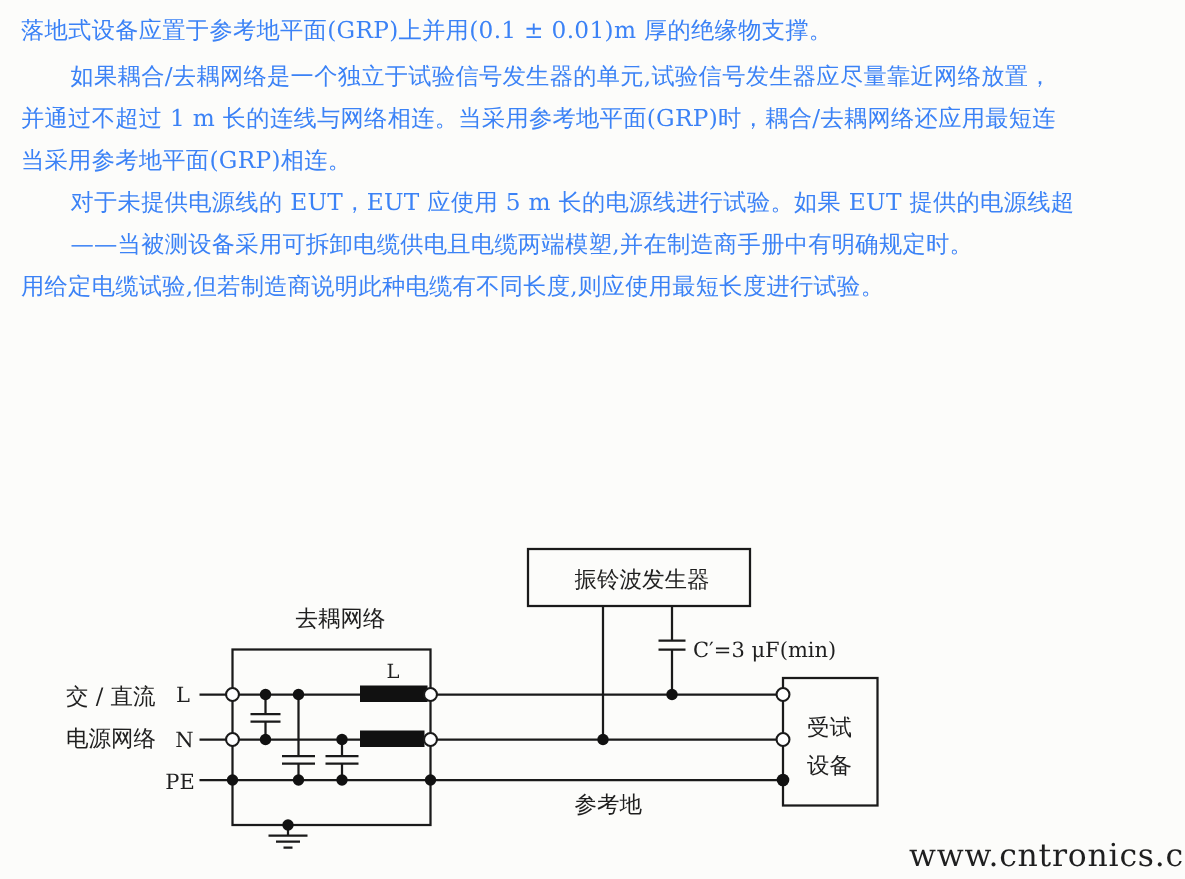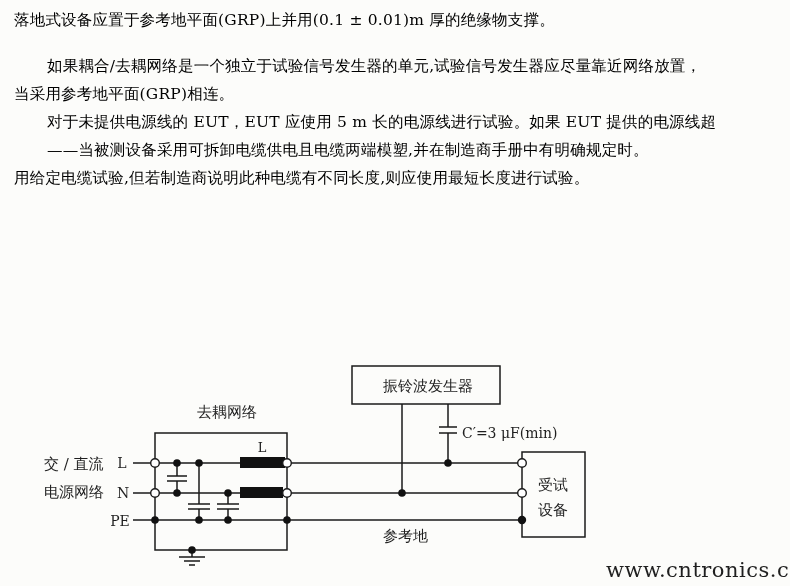--- a/index.html
+++ b/index.html
@@ -6,50 +6,51 @@
   body{
     width:790px;height:586px;
     background:#fcfcfa;
     position:relative;
     overflow:hidden;
     font-family:"DejaVu Serif","Liberation Serif",serif;
   }
   .page{position:absolute;inset:0;}
   .textblock{
     position:absolute;left:14px;top:6px;width:768px;
-    color:#000000;
+    color:#3b82f6;
   }
   .line{
     white-space:nowrap;
     font-size:15.5px;
     line-height:28px;
     letter-spacing:0.2px;
   }
   .indent{text-indent:33px;}
-  .gap{margin-top:18px;}
+  .gap{margin-top:3px;}
   .diagram{
     position:absolute;left:0;top:356px;width:790px;height:230px;
   }
   .diagram text{
     font-family:"DejaVu Serif","Liberation Serif",serif;
     fill:#1f1f1f;
   }
   .wm{
     font-family:"DejaVu Sans","Liberation Sans",sans-serif;
     letter-spacing:0.5px;
   }
 </style>
 </head>
 <body>
 
 <div class="page">
 
   <div class="textblock">
     <div class="line">落地式设备应置于参考地平面(GRP)上并用(0.1 ± 0.01)m 厚的绝缘物支撑。</div>
     <div class="line indent gap">如果耦合/去耦网络是一个独立于试验信号发生器的单元,试验信号发生器应尽量靠近网络放置，</div>
+    <div class="line">并通过不超过 1 m 长的连线与网络相连。当采用参考地平面(GRP)时，耦合/去耦网络还应用最短连</div>
     <div class="line">当采用参考地平面(GRP)相连。</div>
     <div class="line indent">对于未提供电源线的 EUT，EUT 应使用 5 m 长的电源线进行试验。如果 EUT 提供的电源线超</div>
     <div class="line indent">——当被测设备采用可拆卸电缆供电且电缆两端模塑,并在制造商手册中有明确规定时。</div>
     <div class="line">用给定电缆试验,但若制造商说明此种电缆有不同长度,则应使用最短长度进行试验。</div>
   </div>
 
   <svg class="diagram" viewBox="0 356 790 230">
 
     <g stroke="#1a1a1a" stroke-width="1.5" fill="none">
 

